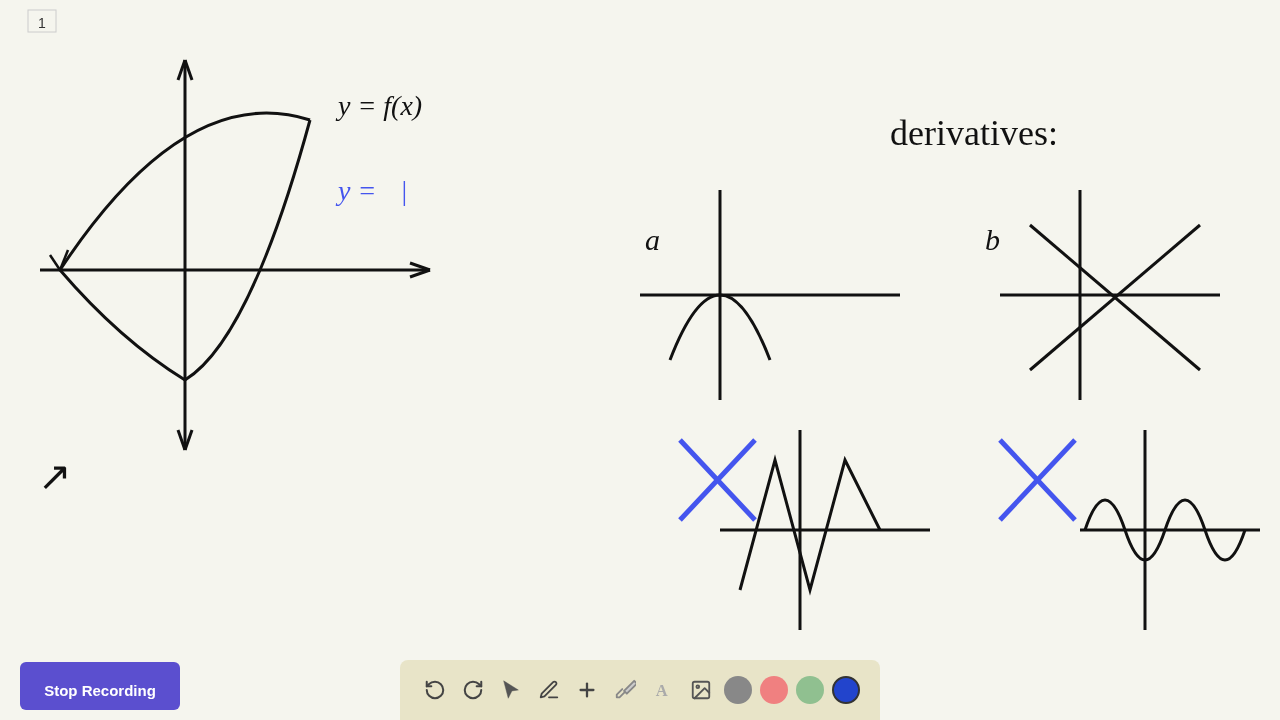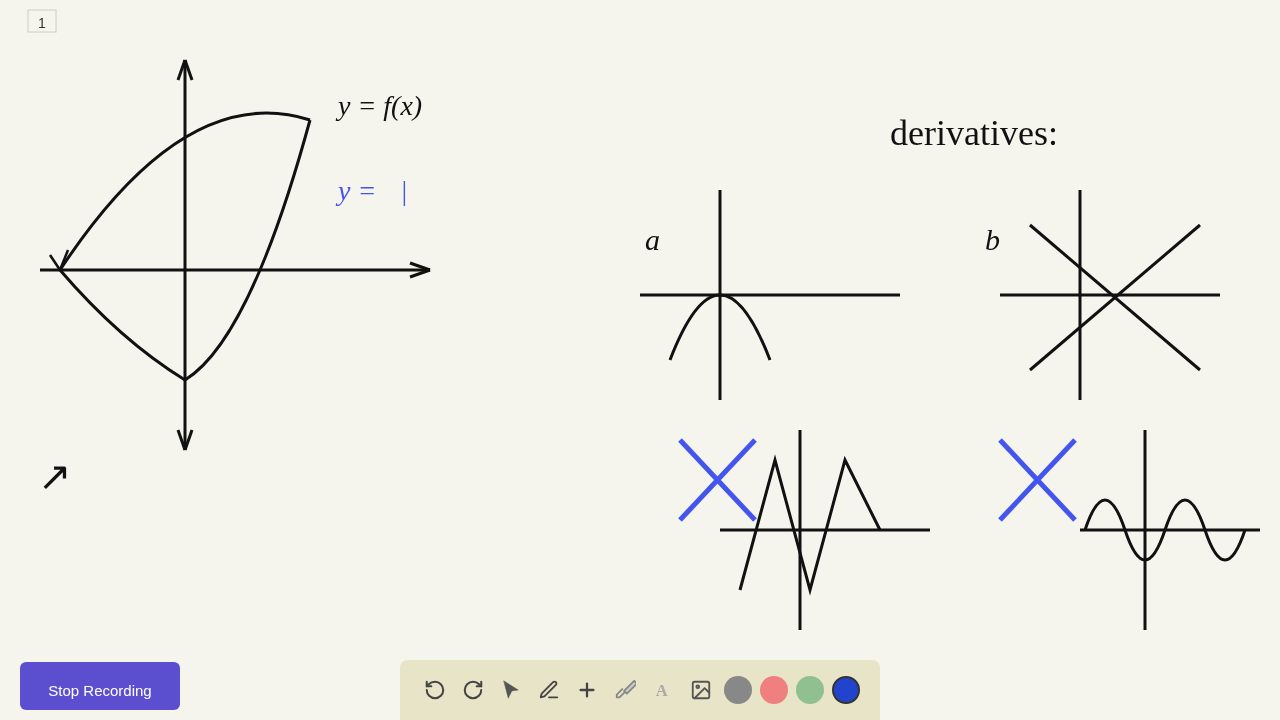--- a/index.html
+++ b/index.html
@@ -39,21 +39,21 @@
     #stop-recording-btn {
       position: absolute;
       bottom: 10px;
       left: 20px;
       background: #5b4fcf;
       color: white;
       border: none;
       border-radius: 6px;
       padding: 20px 18px;
       font-size: 15px;
-      font-weight: normal;
+      font-weight: bold;
       cursor: pointer;
       width: 160px;
       height: 48px;
     }
 
     .tool-btn {
       background: none;
       border: none;
       cursor: pointer;
       display: flex;

